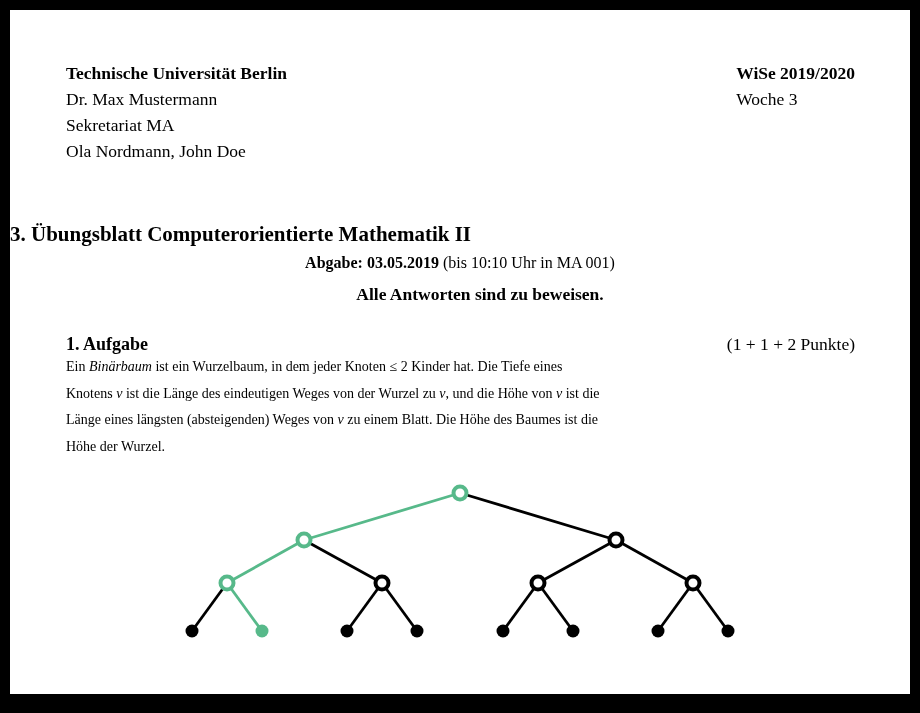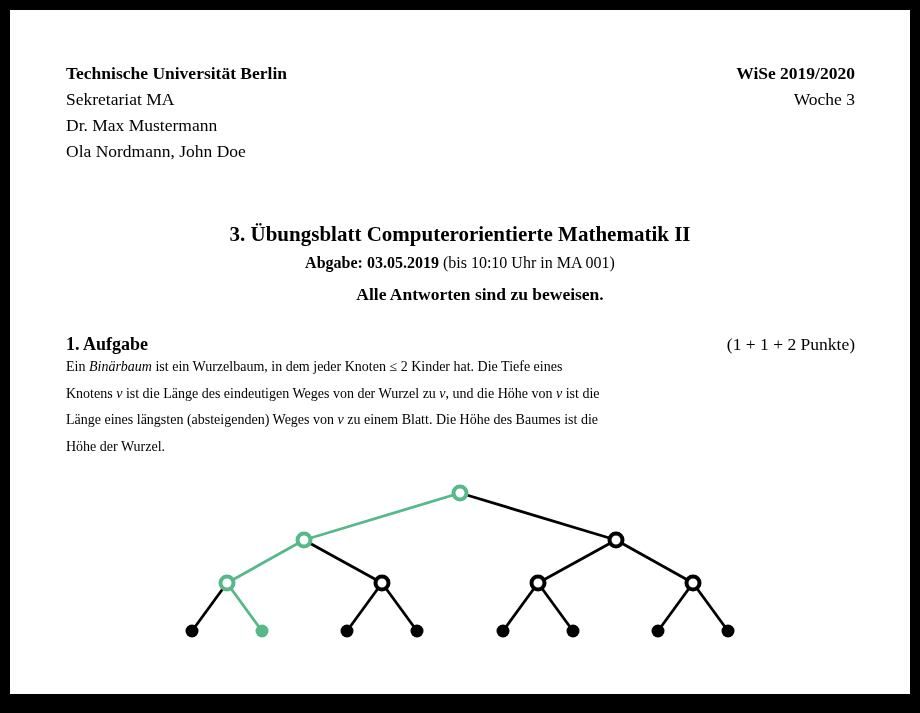--- a/index.html
+++ b/index.html
@@ -8,42 +8,42 @@
     width:920px; height:706px;
     box-sizing:border-box;
     background:#fff;
     border:10px solid #000;
     border-bottom-width:12px;
     font-family:"Liberation Serif","DejaVu Serif",serif;
     color:#000;
     overflow:hidden;
   }
   .header-left  { position:absolute; left:56px;  top:50px; font-size:17.5px; line-height:26px; }
-  .header-right { position:absolute; right:55px; top:50px; font-size:17.5px; line-height:26px; text-align:right; }
+  .header-right { position:absolute; right:55px; top:50px; font-size:17.5px; line-height:26px; }
   .hline.b { font-weight:bold; }
-  .title   { position:absolute; left:0; right:0; top:212px; text-align:center; font-size:21px;   font-weight:bold; }
+  .title   { position:absolute; left:0; right:0; top:212px; text-align:left; font-size:21px;   font-weight:bold; }
   .deadline{ position:absolute; left:0; right:0; top:244px; text-align:center; font-size:16px; }
   .deadline .b { font-weight:bold; }
   .notice  { position:absolute; left:0; right:0; top:274px; text-align:center; font-size:17.5px; font-weight:bold;padding-left:40px; }
   .taskrow { position:absolute; left:56px; right:55px; top:324px; display:flex; justify-content:space-between; align-items:flex-start; }
   .task-label  { font-size:18px; font-weight:bold; }
   .task-points { font-size:17.5px; }
   .para    { position:absolute; left:56px; right:55px; top:344px; font-size:14px; line-height:26.5px; }
   .it { font-style:italic; }
   .treesvg { position:absolute; left:0; top:0; }
 </style>
 </head>
 <body>
 
 <div class="page">
 
   <div class="header-left">
       <div class="hline b">Technische Universität Berlin</div>
+      <div class="hline">Dr. Max Mustermann</div>
       <div class="hline">Sekretariat MA</div>
-      <div class="hline">Dr. Max Mustermann</div>
       <div class="hline">Ola Nordmann, John Doe</div>
     </div>
   <div class="header-right">
       <div class="hline b">WiSe 2019/2020</div>
       <div class="hline">Woche 3</div>
     </div>
 
   <div class="title">3. Übungsblatt Computerorientierte Mathematik II</div>
 
   <div class="deadline">

